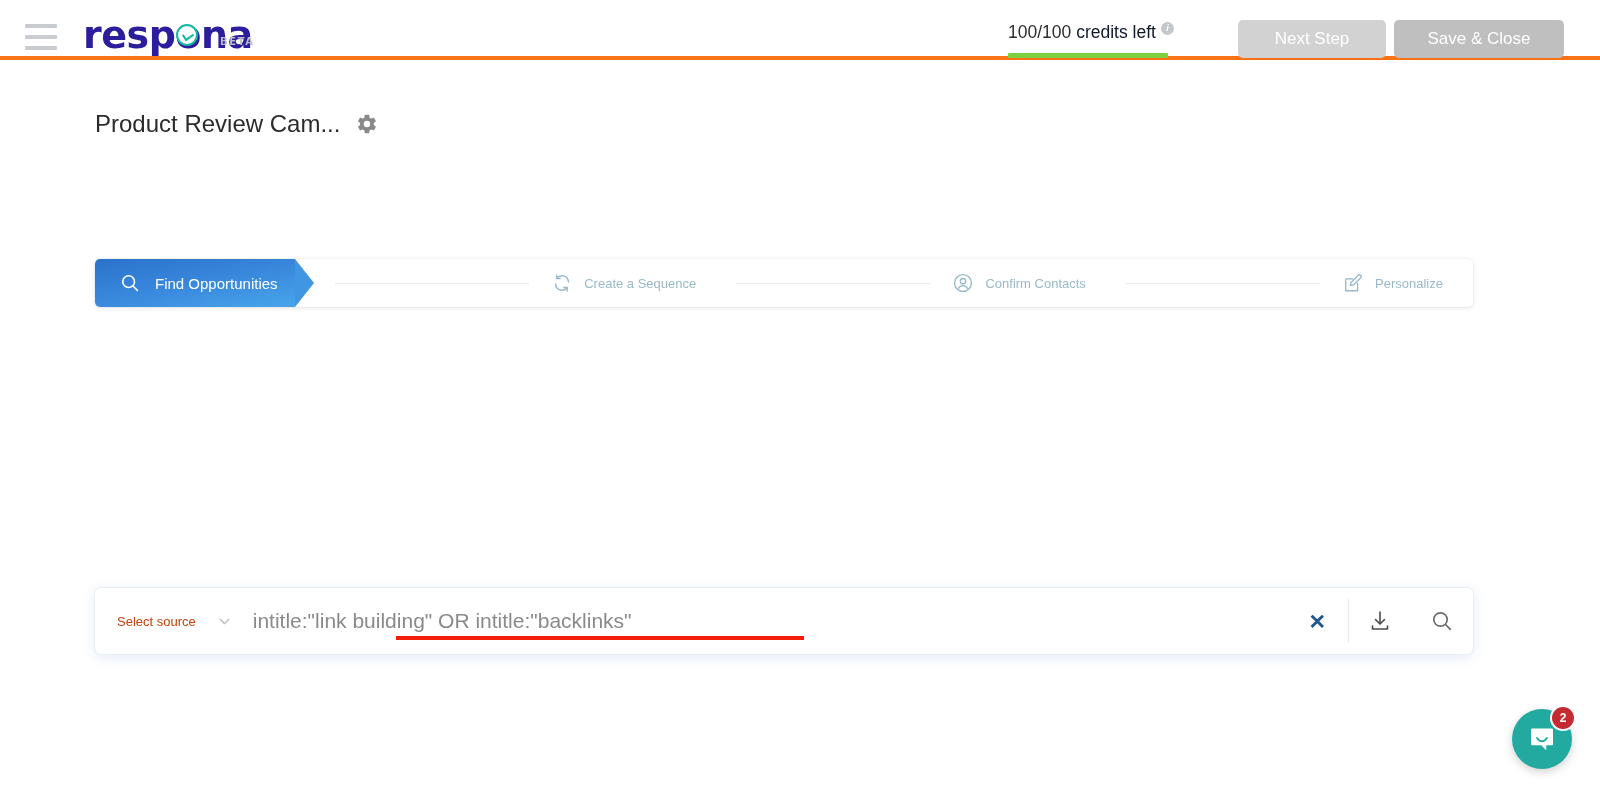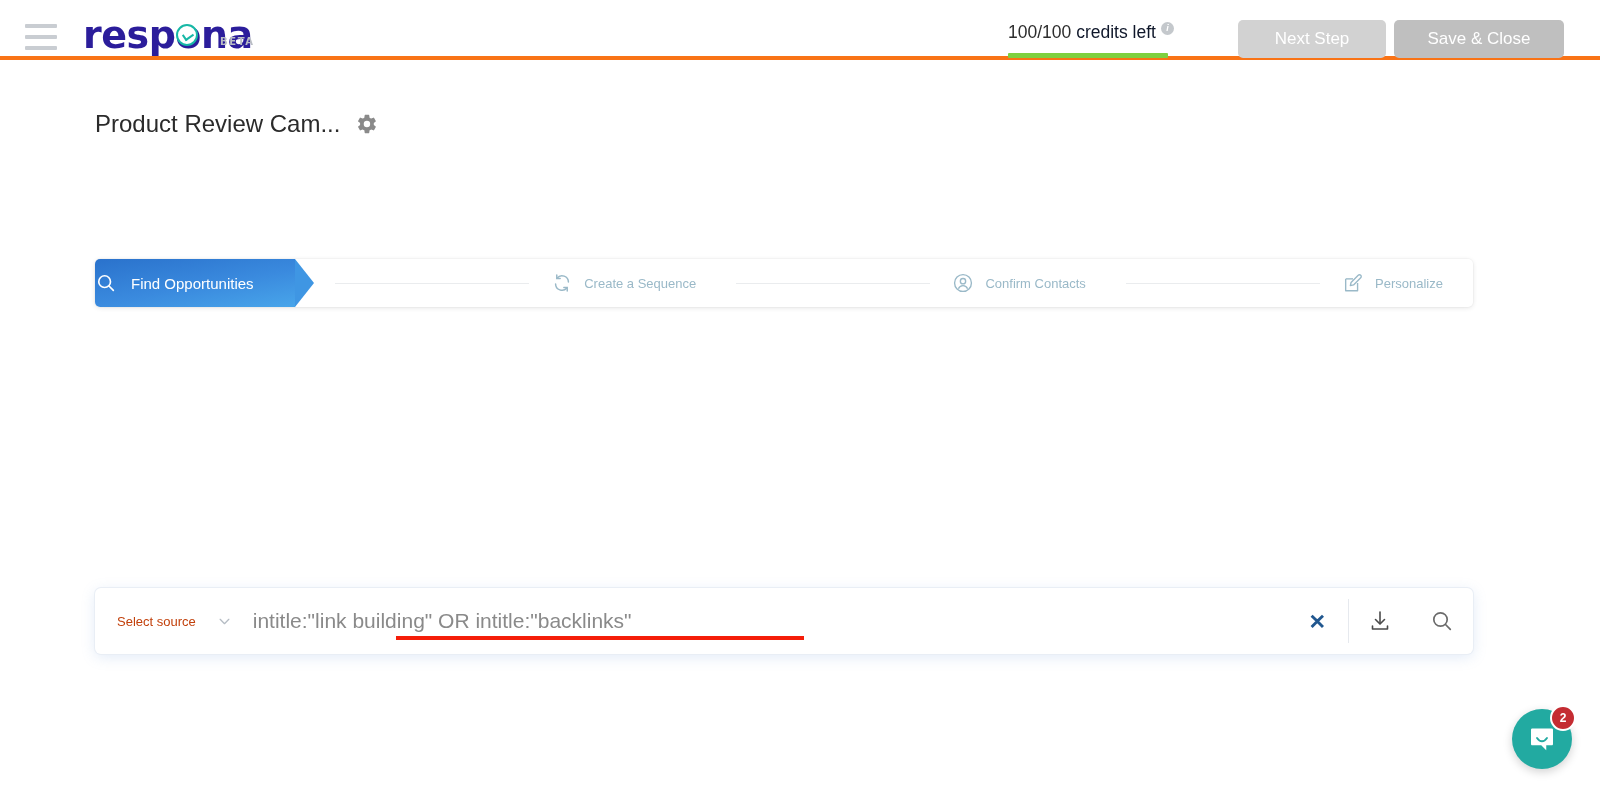--- a/index.html
+++ b/index.html
@@ -176,20 +176,21 @@
     align-items: center;
   }
   .step-active {
     position: relative;
     height: 48px;
     width: 200px;
     background: linear-gradient(170deg, #2a72cc 0%, #3a8ade 55%, #48a5ea 100%);
     border-radius: 5px 0 0 5px;
     display: flex;
     align-items: center;
+    padding-left: 24px;
     gap: 14px;
     cursor: pointer;
     flex-shrink: 0;
   }
   .step-active::after {
     content: "";
     position: absolute;
     right: -19px;
     top: 0;
     width: 0;

